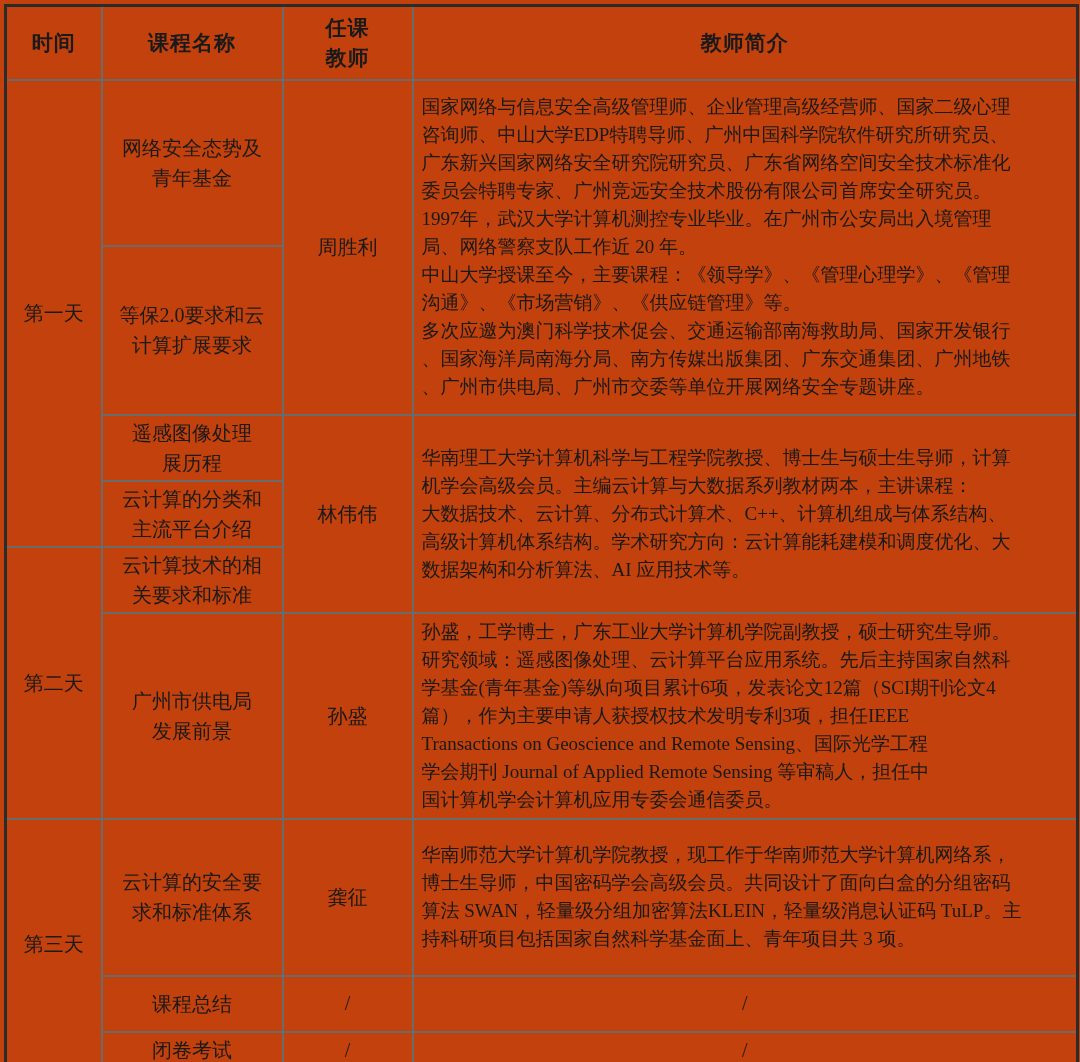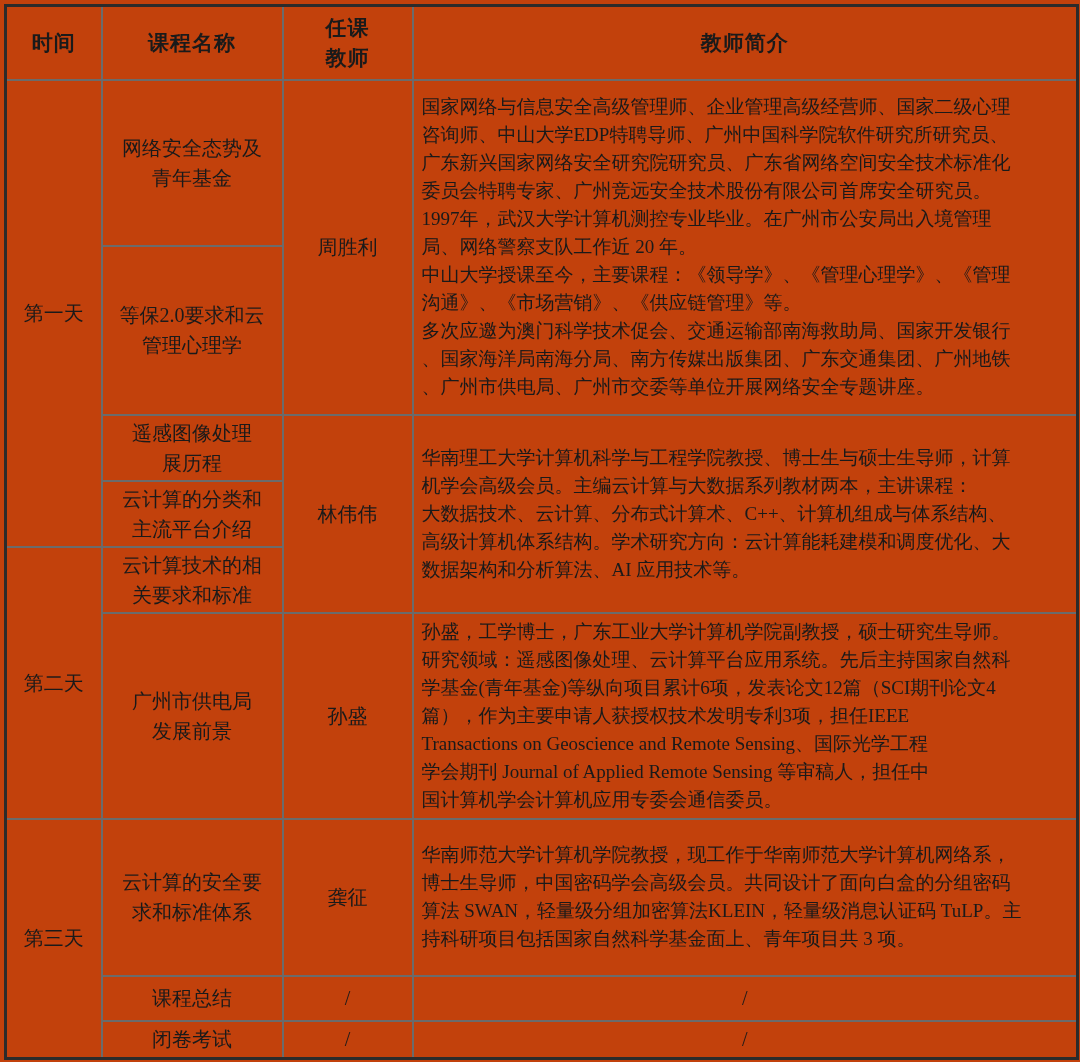--- a/index.html
+++ b/index.html
@@ -60,21 +60,21 @@
   }
   
   tr.h-head { height: 74px;  }
   tr.h-r1   { height: 166px; }
   tr.h-r2   { height: 169px; }
   tr.h-r3   { height: 65px;  }
   tr.h-r4   { height: 59px;  }
   tr.h-r5   { height: 66px;  }
   tr.h-r6   { height: 201px; }
   tr.h-r7   { height: 157px; }
-  tr.h-r8   { height: 45px;  }
+  tr.h-r8   { height: 56px;  }
   tr.h-r9   { height: 38px;  }
 </style>
 </head>
 <body>
 
 <div class="page">
   <table class="schedule">
     <colgroup>
       <col class="c-time">
         <col class="c-course">
@@ -104,21 +104,21 @@
 局、网络警察支队工作近 20 年。
 中山大学授课至今，主要课程：《领导学》、《管理心理学》、《管理
 沟通》、《市场营销》、《供应链管理》等。
 多次应邀为澳门科学技术促会、交通运输部南海救助局、国家开发银行
 、国家海洋局南海分局、南方传媒出版集团、广东交通集团、广州地铁
 、广州市供电局、广州市交委等单位开展网络安全专题讲座。</td>
     </tr>
 
     <tr class="h-r2">
       <td class="center">等保2.0要求和云
-管理心理学</td>
+计算扩展要求</td>
     </tr>
 
     <tr class="h-r3">
       <td class="center">遥感图像处理
 展历程</td>
       <td class="center" rowspan="3">林伟伟</td>
       <td class="intro" rowspan="3">华南理工大学计算机科学与工程学院教授、博士生与硕士生导师，计算
 机学会高级会员。主编云计算与大数据系列教材两本，主讲课程：
 大数据技术、云计算、分布式计算术、C++、计算机组成与体系结构、
 高级计算机体系结构。学术研究方向：云计算能耗建模和调度优化、大

